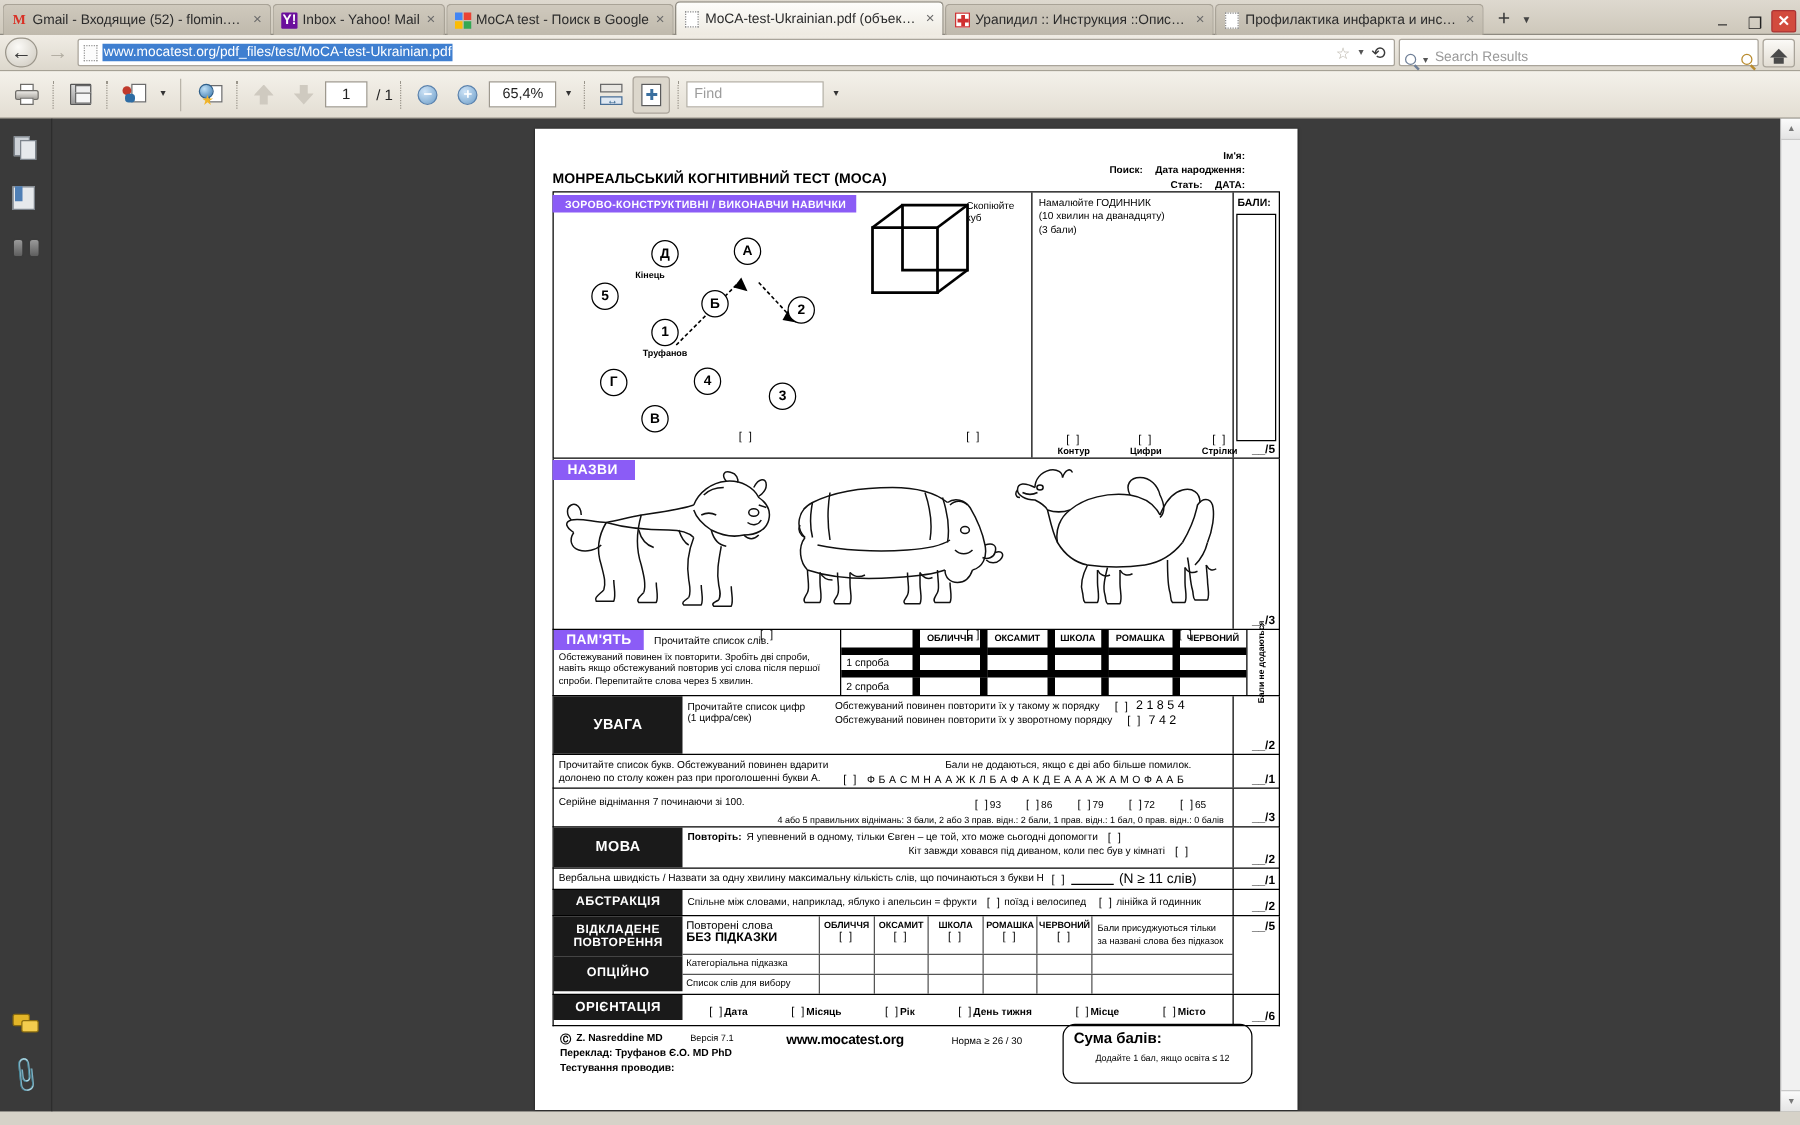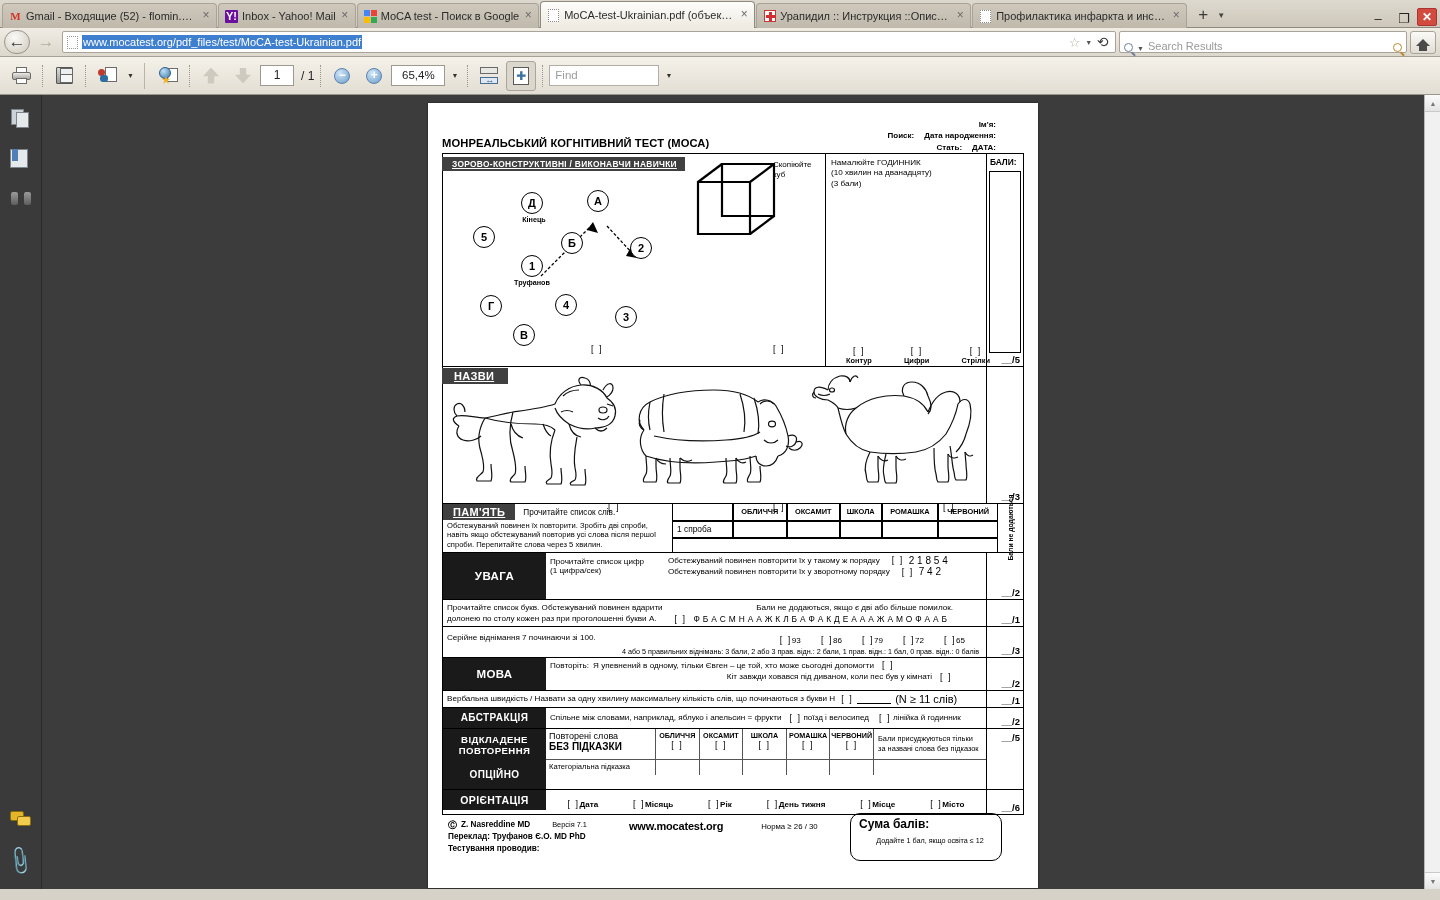--- a/index.html
+++ b/index.html
@@ -212,22 +212,22 @@
      font-family:"Liberation Sans", sans-serif; }
   .moca-head{display:flex; align-items:flex-start;}
   .moca-title{font-size:11.2px; font-weight:bold; letter-spacing:.1px; margin-top:18px;}
   .id-block{margin-left:auto; font-size:8px; line-height:11.3px; text-align:right; padding-right:28px; position:relative; width:260px;}
   .id-row{display:flex; justify-content:flex-end; gap:10px;}
   .id-lbl{font-weight:bold;}
   .id-right{font-weight:bold;}
 
   .sec{border:1.6px solid #000; border-top:none;}
   .sec.first{border-top:1.6px solid #000;}
-  .band{background:#404040;color:#fff;font-weight:bold;display:inline-block;
-     padding:2px 8px 2px 10px; font-size:8.4px; letter-spacing:.3px;text-decoration:underline;}
+  .band{background:#8b5cf6;color:#fff;font-weight:bold;display:inline-block;
+     padding:2px 8px 2px 10px; font-size:8.4px; letter-spacing:.3px;}
   .band.big{font-size:11px;padding:2px 14px 2px 12px;}
 
   .row{display:flex;}
   .scorecol{width:37px;border-left:1.6px solid #000;position:relative;flex:0 0 37px;}
   .scoreval{position:absolute;bottom:1px;right:3px;font-size:9.5px;font-weight:bold;}
   .scorehdr{font-size:8.4px;font-weight:bold;padding:3px 0 0 3px;}
 
   
   .vs-main{flex:1 1 auto; position:relative; height:212px;}
   .trail{position:absolute;left:0;top:0;width:245px;height:212px;}
@@ -242,31 +242,31 @@
 
   .naming{height:136px;position:relative;}
   .animals{position:absolute;left:6px;right:4px;top:4px;height:115px;display:flex;align-items:flex-end;justify-content:space-around;}
 
   .memrow{display:flex;}
   .mem-left{width:230px;border-right:1.6px solid #000;padding-bottom:2px;}
   .mem-instr{font-size:7.6px;line-height:9.6px;padding:1px 3px 0 4px;}
   .mem-instr-top{font-size:8.2px;padding:4px 0 2px 48px;}
   .memtable{flex:1 1 auto;}
   .memtable table{border-collapse:collapse;width:100%;font-size:7.4px;font-weight:bold;text-align:center;}
-  .memtable td{border:2px solid #000000;height:17px;}
+  .memtable td{border:6px solid #000000;height:17px;}
   .memtable td.hdr{border-top:none;}
   .memtable td.lab{text-align:left;padding-left:4px;font-size:8.4px;font-weight:normal;width:60px;}
   .memtable tr:first-child td:first-child{border-top:none;border-left:none;}
   .rot{width:26px;border-left:1.6px solid #000;display:flex;align-items:center;justify-content:center;}
   .rot span{transform:rotate(-90deg);white-space:nowrap;font-size:6.8px;font-weight:bold;}
 
   .lnrow{display:flex;align-items:stretch;}
   .lncell{flex:1 1 auto;padding:2px 4px;}
   .txt{font-size:8.1px;line-height:11.5px;}
-  .txt b{font-weight:normal;}
+  .txt b{font-weight:bold;}
   .small{font-size:7.2px;}
   .bandcell{width:103px;background:#1a1a1a;display:flex;align-items:center;justify-content:center;}
   .bandcell .bt{color:#fff;font-weight:bold;font-size:11.5px;letter-spacing:.4px;}
 
   .ftr{display:flex;padding:4px 4px 0 6px;position:relative;}
   .ftr-l{font-size:8.2px;line-height:12px;font-weight:bold;}
   .ftr-mid{font-size:11px;font-weight:bold;margin-left:42px;margin-top:1px;letter-spacing:-.2px;}
   .ftr-norm{font-size:7.8px;margin-left:38px;margin-top:3px;}
   .sumbox{position:absolute;right:22px;top:-2px;width:152px;height:48px;border:1.6px solid #000;
      border-radius:10px;padding:3px 0 0 8px;}
@@ -475,21 +475,21 @@
                 </div>
 
                 <div class="trail">
                   <svg width="245" height="212" style="position:absolute;left:0;top:0">
                     <line x1="98" y1="122" x2="148" y2="72" stroke="#000" stroke-width="1.3" stroke-dasharray="3,2"></line>
                     <polygon points="150,68 155,79 144,76" fill="#000"></polygon>
                     <line x1="164" y1="72" x2="190" y2="100" stroke="#000" stroke-width="1.3" stroke-dasharray="3,2"></line>
                     <polygon points="194,104 183,102 188,93" fill="#000"></polygon>
                   </svg>
                   <div class="node" style="left:78px;top:38px">Д</div>
-                  <div class="nlbl" style="left:68px;top:61px">Кінець</div>
+                  <div class="nlbl" style="left:54px;top:61px">Кінець</div>
                   <div class="node" style="left:144px;top:36px">А</div>
                   <div class="node" style="left:30px;top:72px">5</div>
                   <div class="node" style="left:118px;top:78px">Б</div>
                   <div class="node" style="left:187px;top:83px">2</div>
                   <div class="node" style="left:78px;top:101px">1</div>
                   <div class="nlbl" style="left:66px;top:124px">Труфанов</div>
                   <div class="node" style="left:37px;top:141px">Г</div>
                   <div class="node" style="left:112px;top:140px">4</div>
                   <div class="node" style="left:172px;top:152px">3</div>
                   <div class="node" style="left:70px;top:170px">В</div>
@@ -666,20 +666,28 @@
                     <td class="hdr">РОМАШКА</td>
                     <td class="hdr" style="border-right:none">ЧЕРВОНИЙ</td>
                   </tr>
                   <tr>
                     <td class="lab" style="border-left:none">1 спроба</td>
                     <td></td>
                         <td></td>
                     <td></td>
                         <td></td>
                     <td style="border-right:none"></td>
+                  </tr>
+                  <tr>
+                    <td class="lab" style="border-left:none;border-bottom:none">2 спроба</td>
+                    <td style="border-bottom:none"></td>
+                    <td style="border-bottom:none"></td>
+                    <td style="border-bottom:none"></td>
+                    <td style="border-bottom:none"></td>
+                    <td style="border-right:none;border-bottom:none"></td>
                   </tr>
                 </tbody>
                   </table>
               </div>
               <div class="rot">
                 <span>Бали не додаються</span>
               </div>
             </div>
           </div>
 
@@ -847,20 +855,29 @@
                 </div>
                 <div style="display:flex;border-top:1px solid #555;">
                   <div style="width:110px;flex:0 0 110px;padding:2px 3px;border-right:1px solid #555;font-size:7.6px;">Категоріальна підказка</div>
                   <div style="flex:1;border-right:1px solid #555;height:15px"></div>
                   <div style="flex:1;border-right:1px solid #555;"></div>
                   <div style="flex:1;border-right:1px solid #555;"></div>
                   <div style="flex:1;border-right:1px solid #555;"></div>
                   <div style="flex:1;border-right:1px solid #555;"></div>
                   <div style="width:112px;flex:0 0 112px;"></div>
                 </div>
+                <div style="display:flex;border-top:1px solid #555;">
+                  <div style="width:110px;flex:0 0 110px;padding:2px 3px;border-right:1px solid #555;font-size:7.6px;">Список слів для вибору</div>
+                  <div style="flex:1;border-right:1px solid #555;height:15px"></div>
+                  <div style="flex:1;border-right:1px solid #555;"></div>
+                  <div style="flex:1;border-right:1px solid #555;"></div>
+                  <div style="flex:1;border-right:1px solid #555;"></div>
+                  <div style="flex:1;border-right:1px solid #555;"></div>
+                  <div style="width:112px;flex:0 0 112px;"></div>
+                </div>
               </div>
               <div class="scorecol">
                 <div class="scorehdr" style="text-align:right;padding-right:3px;font-size:9.5px">__/5</div>
               </div>
             </div>
           </div>
 
           <div class="sec">
             <div class="lnrow">
               <div class="bandcell" style="height:20px">

